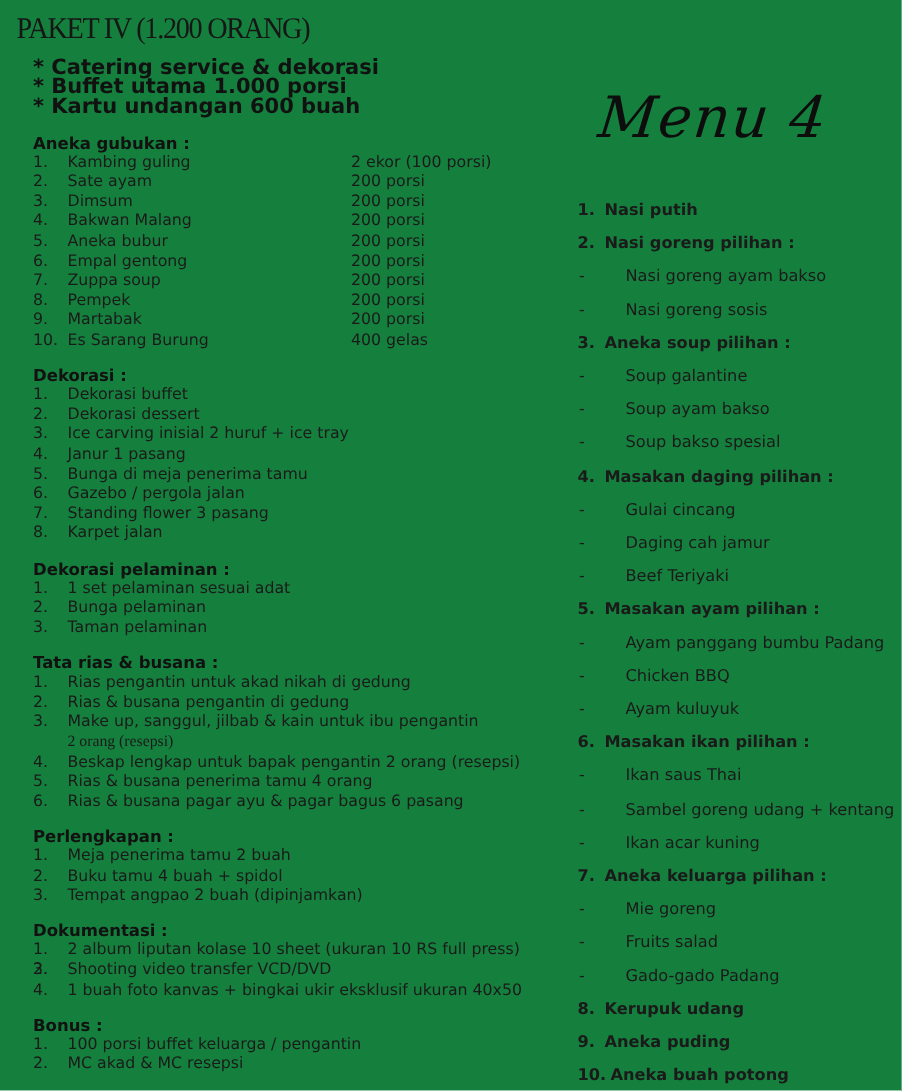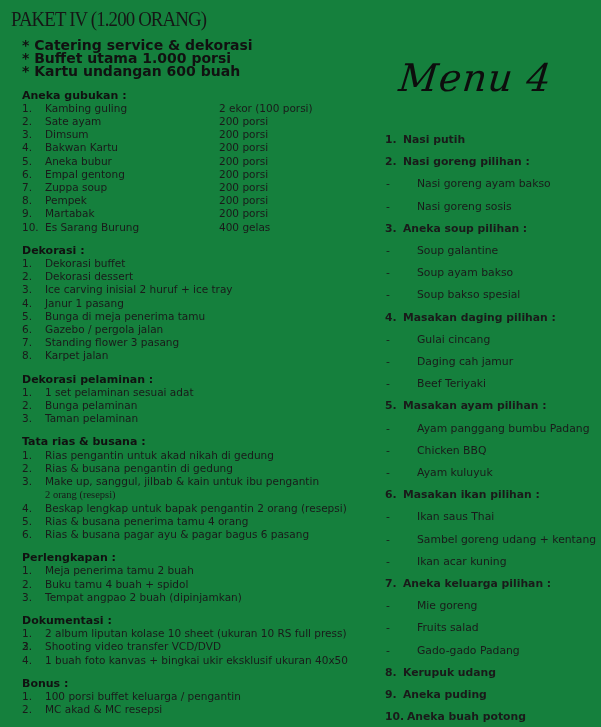--- a/index.html
+++ b/index.html
@@ -78,21 +78,21 @@
   .item .num {
     position: absolute;
     left: 0;
     top: 0;
     width: 21px;
     text-align: left;
   }
   .item .txt { display: inline-block; }
   .item .qty {
     position: absolute;
-    left: 197px;
+    left: 212px;
     top: 0;
   }
   .item.cont {
     padding-left: 23px;
     font-family: Liberation Serif, serif;
   }
 
   
   .right-col {
     position: absolute;
@@ -160,21 +160,21 @@
         <div class="starline">* Kartu undangan 600 buah</div>
       </div>
 
     <div id="left-sections">
         <div class="section">
           <div class="sec-head">Aneka gubukan :</div>
           <div class="items">
             <div class="item"><span class="num">1.</span><span class="txt">Kambing guling</span><span class="qty">2 ekor (100 porsi)</span></div>
             <div class="item"><span class="num">2.</span><span class="txt">Sate ayam</span><span class="qty">200 porsi</span></div>
             <div class="item"><span class="num">3.</span><span class="txt">Dimsum</span><span class="qty">200 porsi</span></div>
-            <div class="item"><span class="num">4.</span><span class="txt">Bakwan Kartu</span><span class="qty">200 porsi</span></div>
+            <div class="item"><span class="num">4.</span><span class="txt">Bakwan Malang</span><span class="qty">200 porsi</span></div>
             <div class="item"><span class="num">5.</span><span class="txt">Aneka bubur</span><span class="qty">200 porsi</span></div>
             <div class="item"><span class="num">6.</span><span class="txt">Empal gentong</span><span class="qty">200 porsi</span></div>
             <div class="item"><span class="num">7.</span><span class="txt">Zuppa soup</span><span class="qty">200 porsi</span></div>
             <div class="item"><span class="num">8.</span><span class="txt">Pempek</span><span class="qty">200 porsi</span></div>
             <div class="item"><span class="num">9.</span><span class="txt">Martabak</span><span class="qty">200 porsi</span></div>
             <div class="item"><span class="num">10.</span><span class="txt">Es Sarang Burung</span><span class="qty">400 gelas</span></div>
           </div>
         </div>
         <div class="section">
           <div class="sec-head">Dekorasi :</div>

